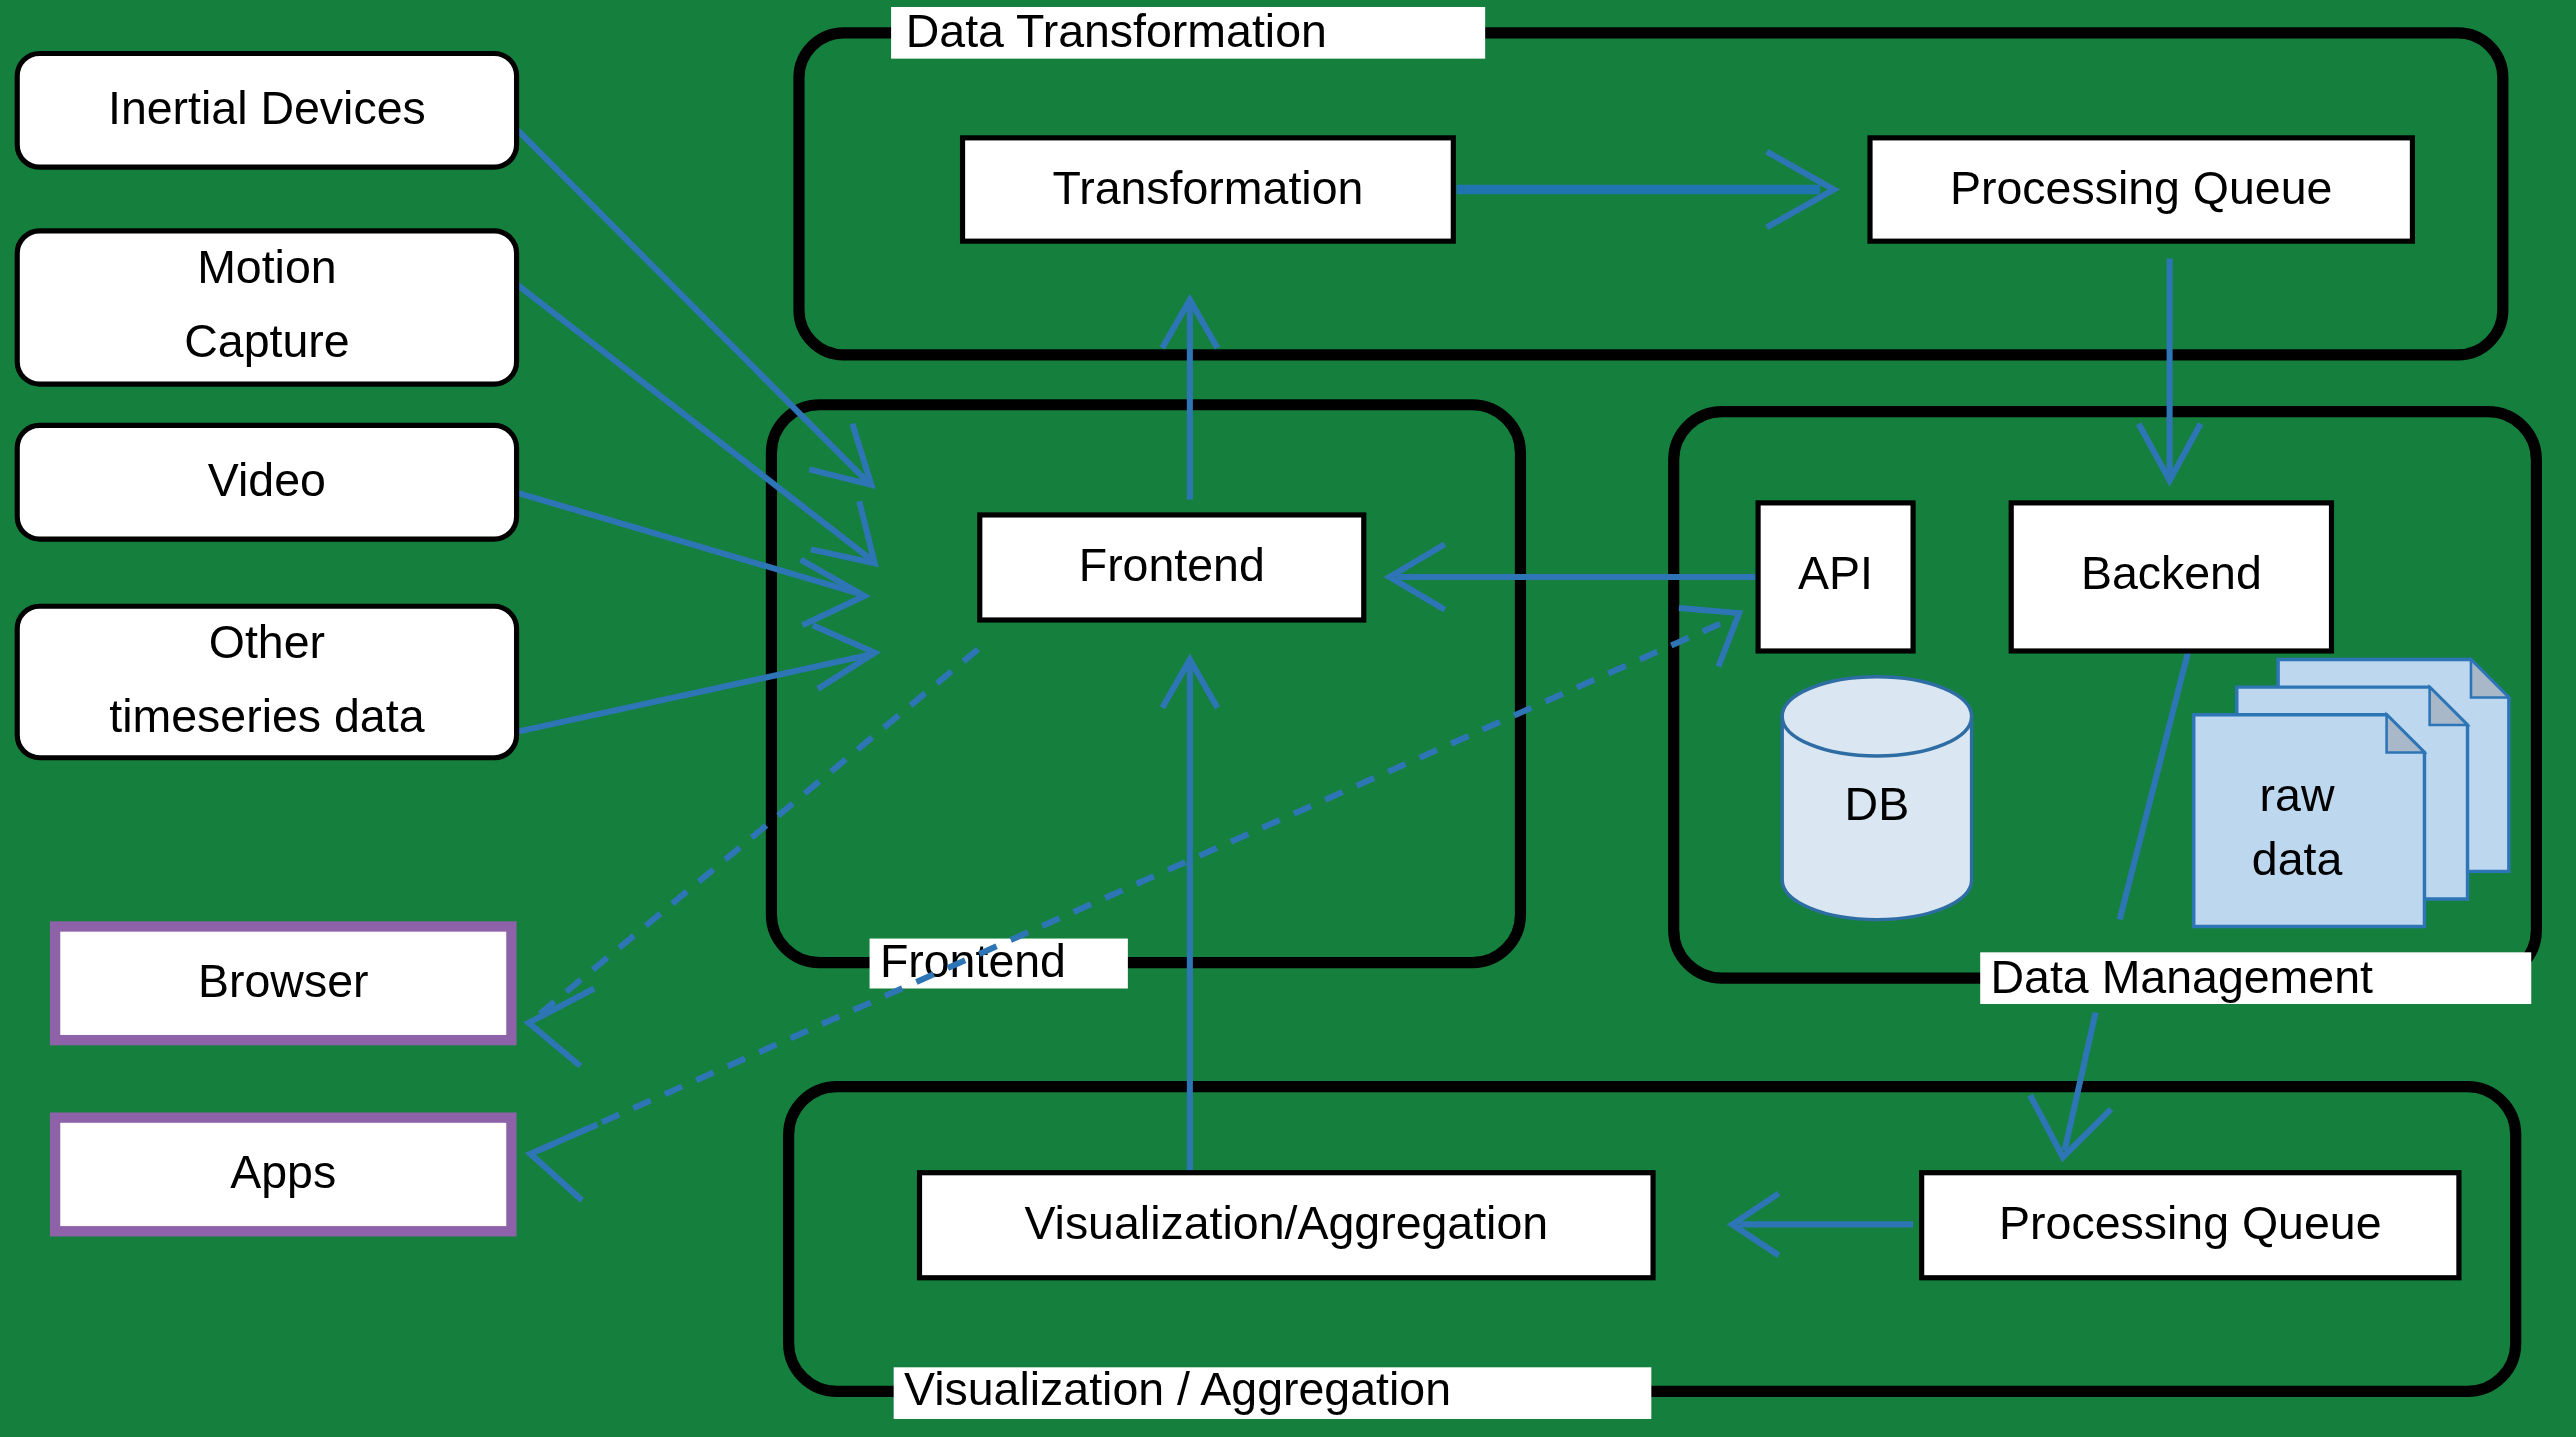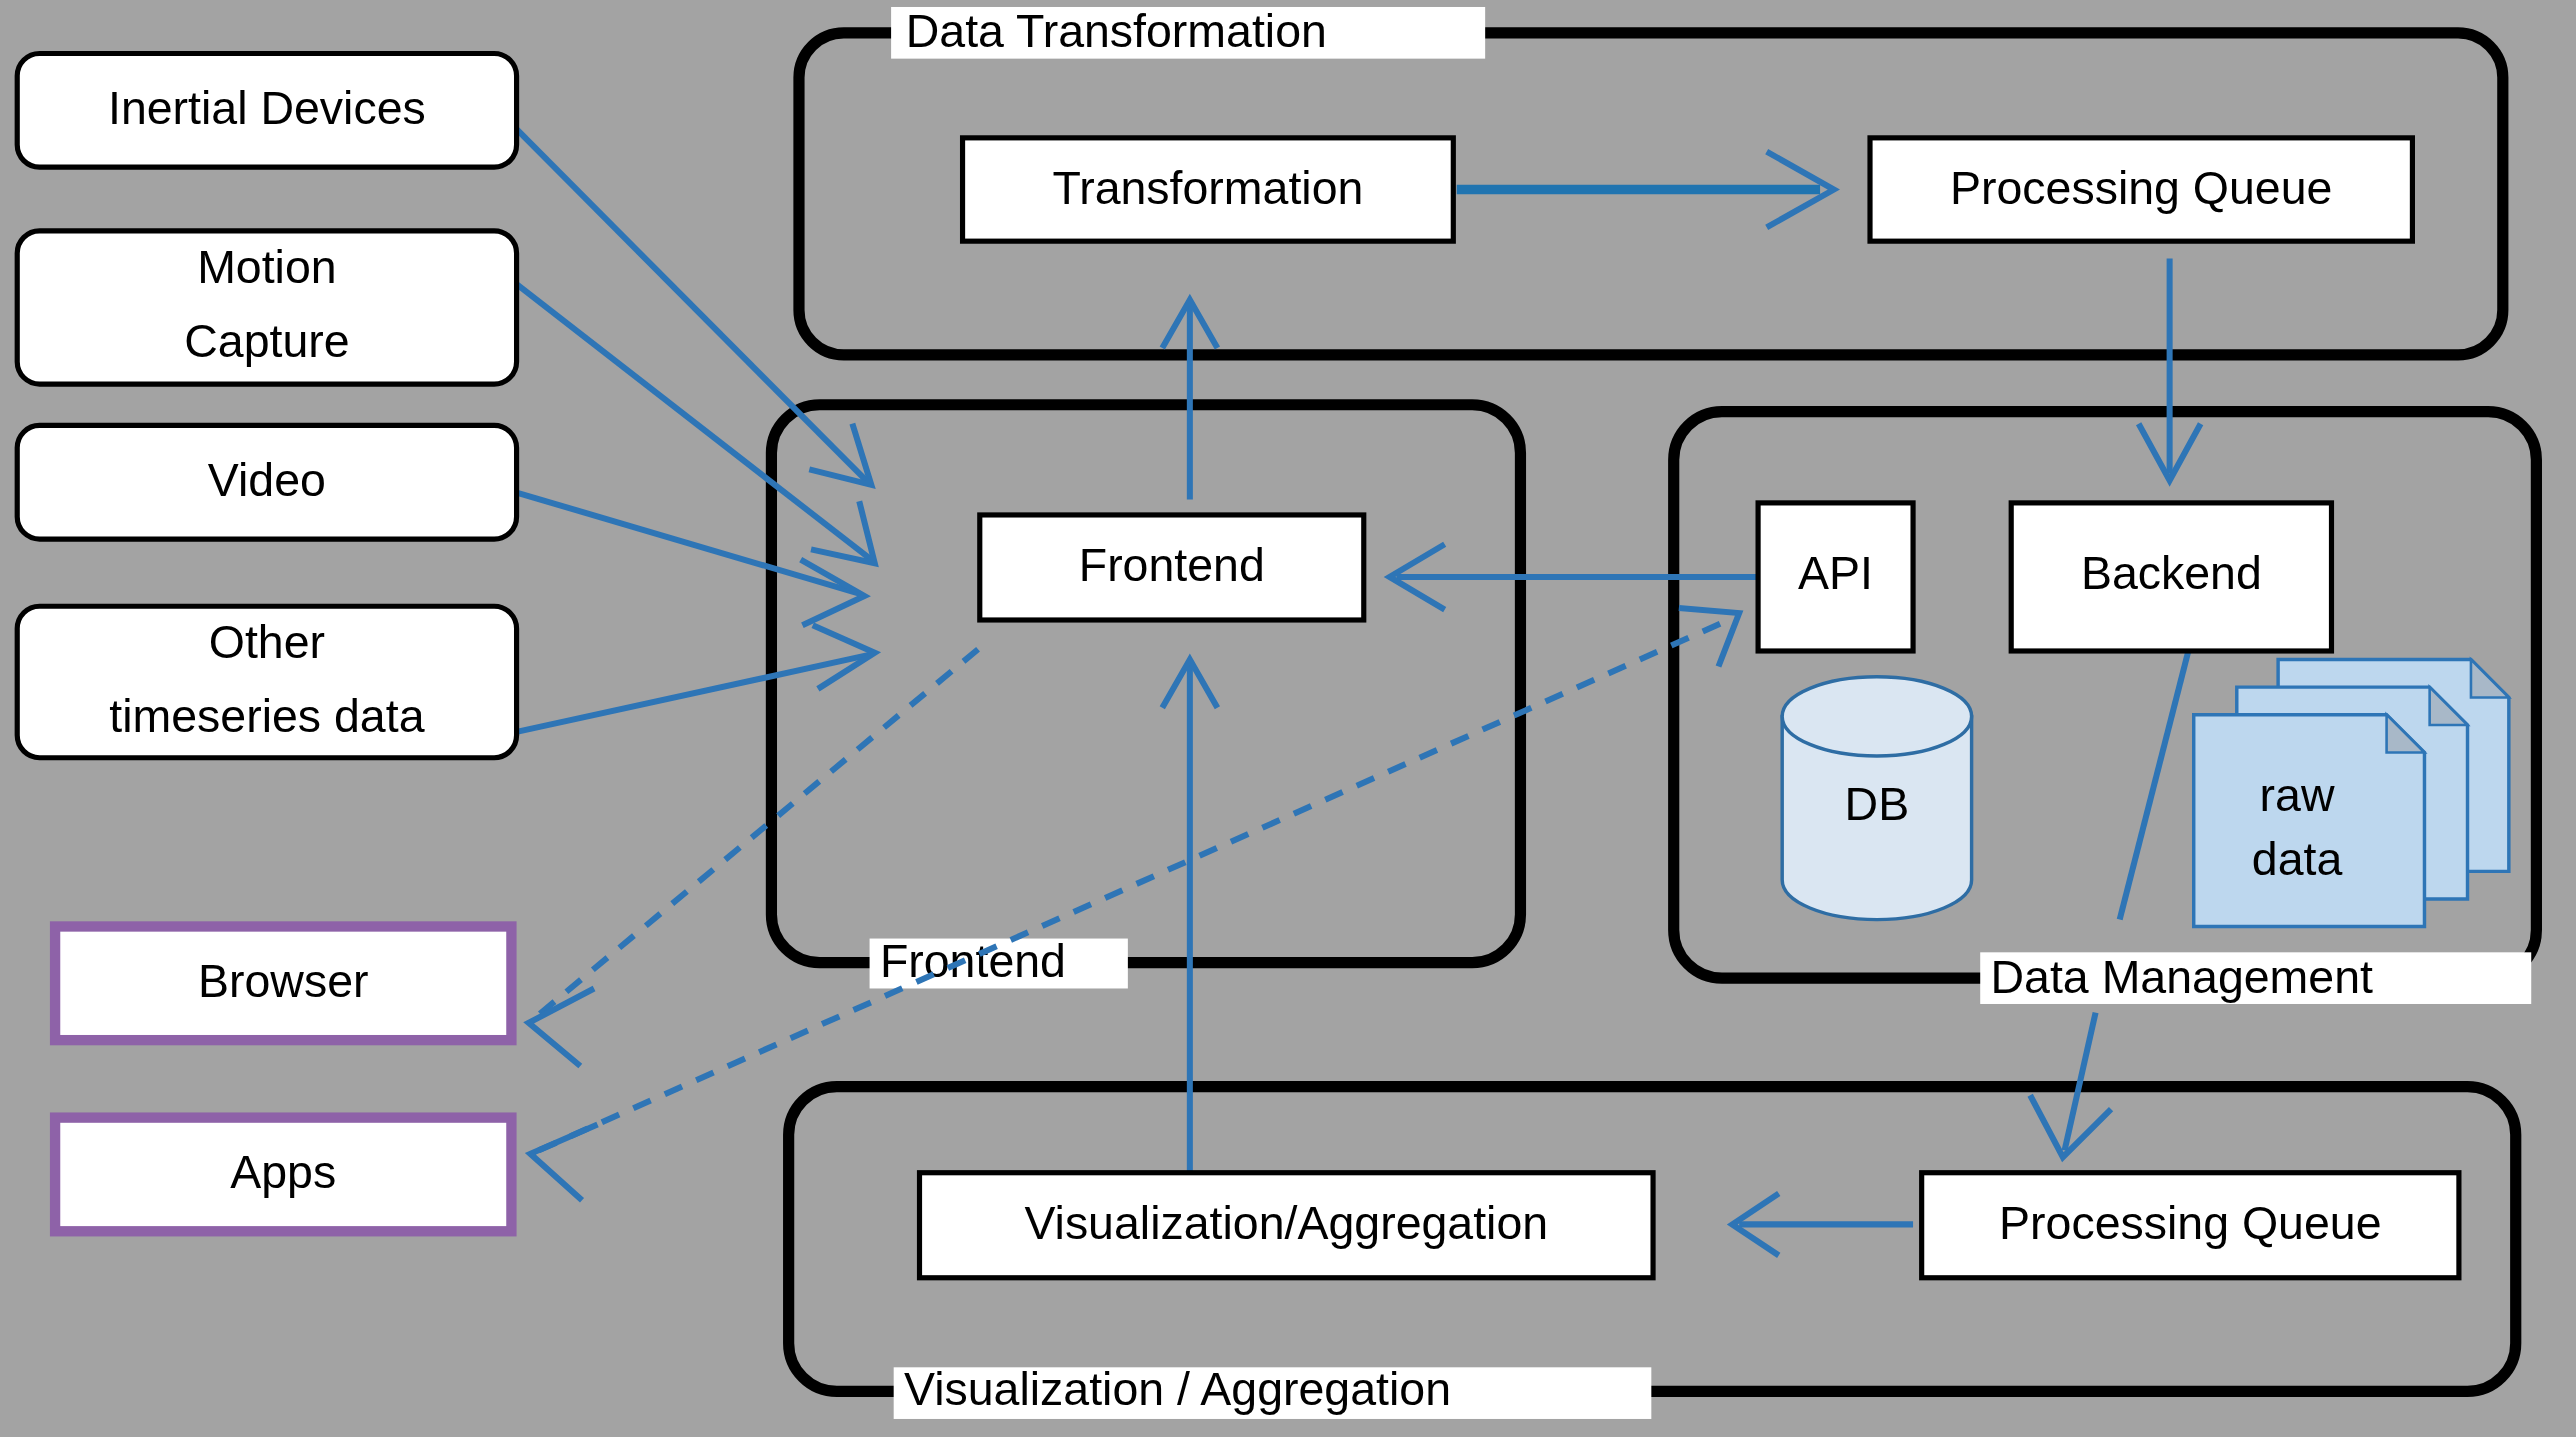--- a/index.html
+++ b/index.html
@@ -10,21 +10,21 @@
   body {
     width: 2576px;
     height: 1438px;
     font-family: "Liberation Sans", sans-serif;
     overflow: hidden;
   }
   #diagram-root {
     position: relative;
     width: 2576px;
     height: 1438px;
-    background: #a3a3a3;
+    background: #15803d;
   }
   svg.layer {
     position: absolute;
     top: 0;
     left: 0;
     width: 2576px;
     height: 1438px;
   }
   
   .grp-outline {

